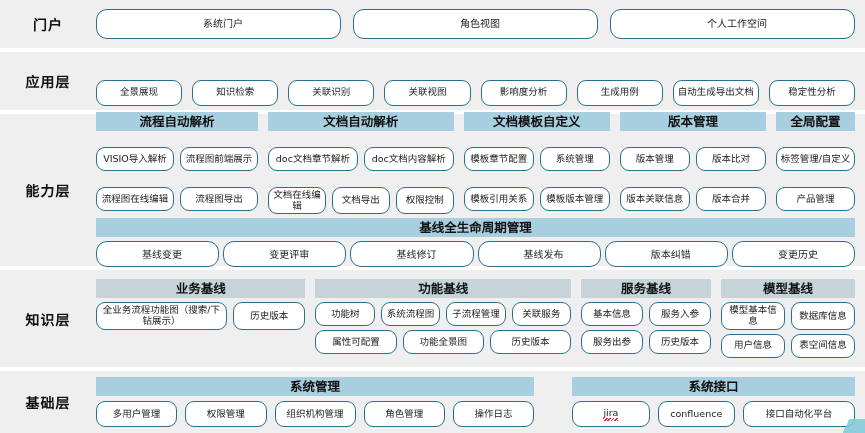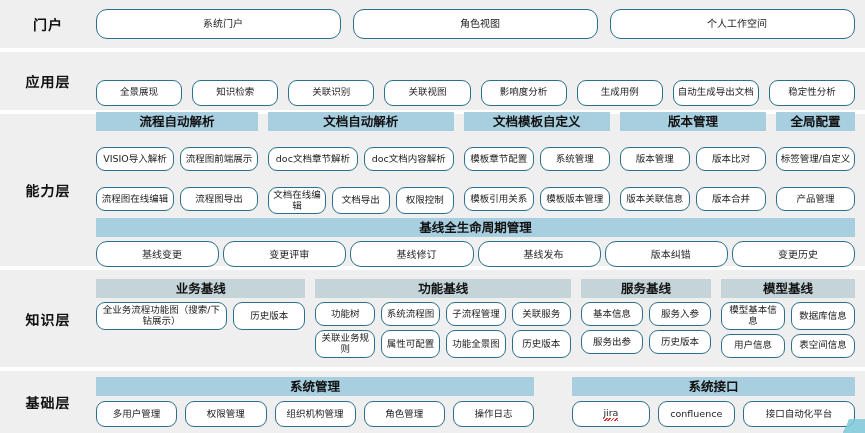--- a/index.html
+++ b/index.html
@@ -240,21 +240,20 @@
             </div>
             <div class="k-col" style="flex: 3.05 1 0px;">
               <div class="ghead gray">功能基线</div>
               <div class="k-line">
                 <div class="pill">功能树</div>
                 <div class="pill">系统流程图</div>
                 <div class="pill">子流程管理</div>
                 <div class="pill">关联服务</div>
               </div>
               <div class="k-line">
-                <div class="pill">关联业务规则</div>
                 <div class="pill">属性可配置</div>
                 <div class="pill">功能全景图</div>
                 <div class="pill">历史版本</div>
               </div>
             </div>
             <div class="k-col" style="flex: 1.55 1 0px;">
               <div class="ghead gray">服务基线</div>
               <div class="k-line">
                 <div class="pill">基本信息</div>
                 <div class="pill">服务入参</div>

